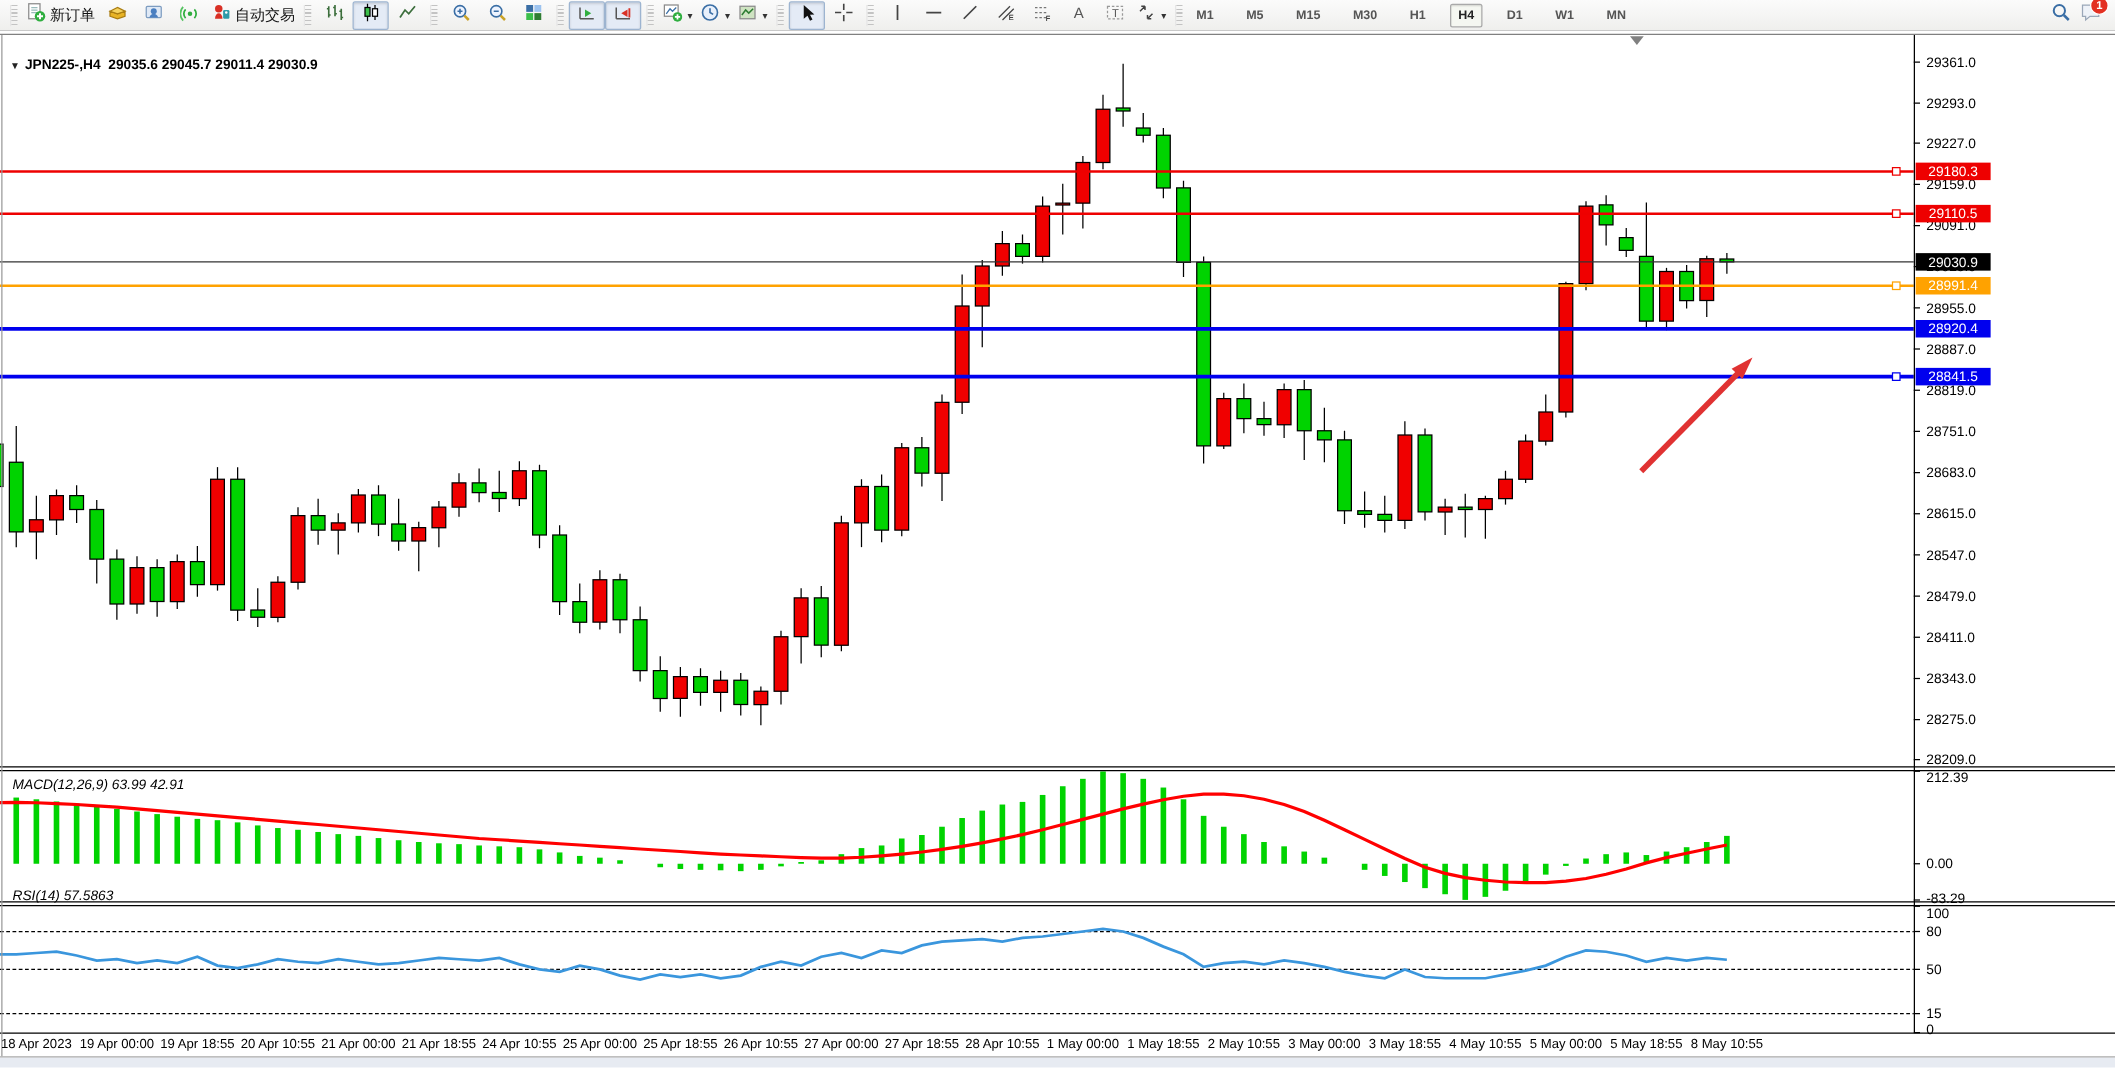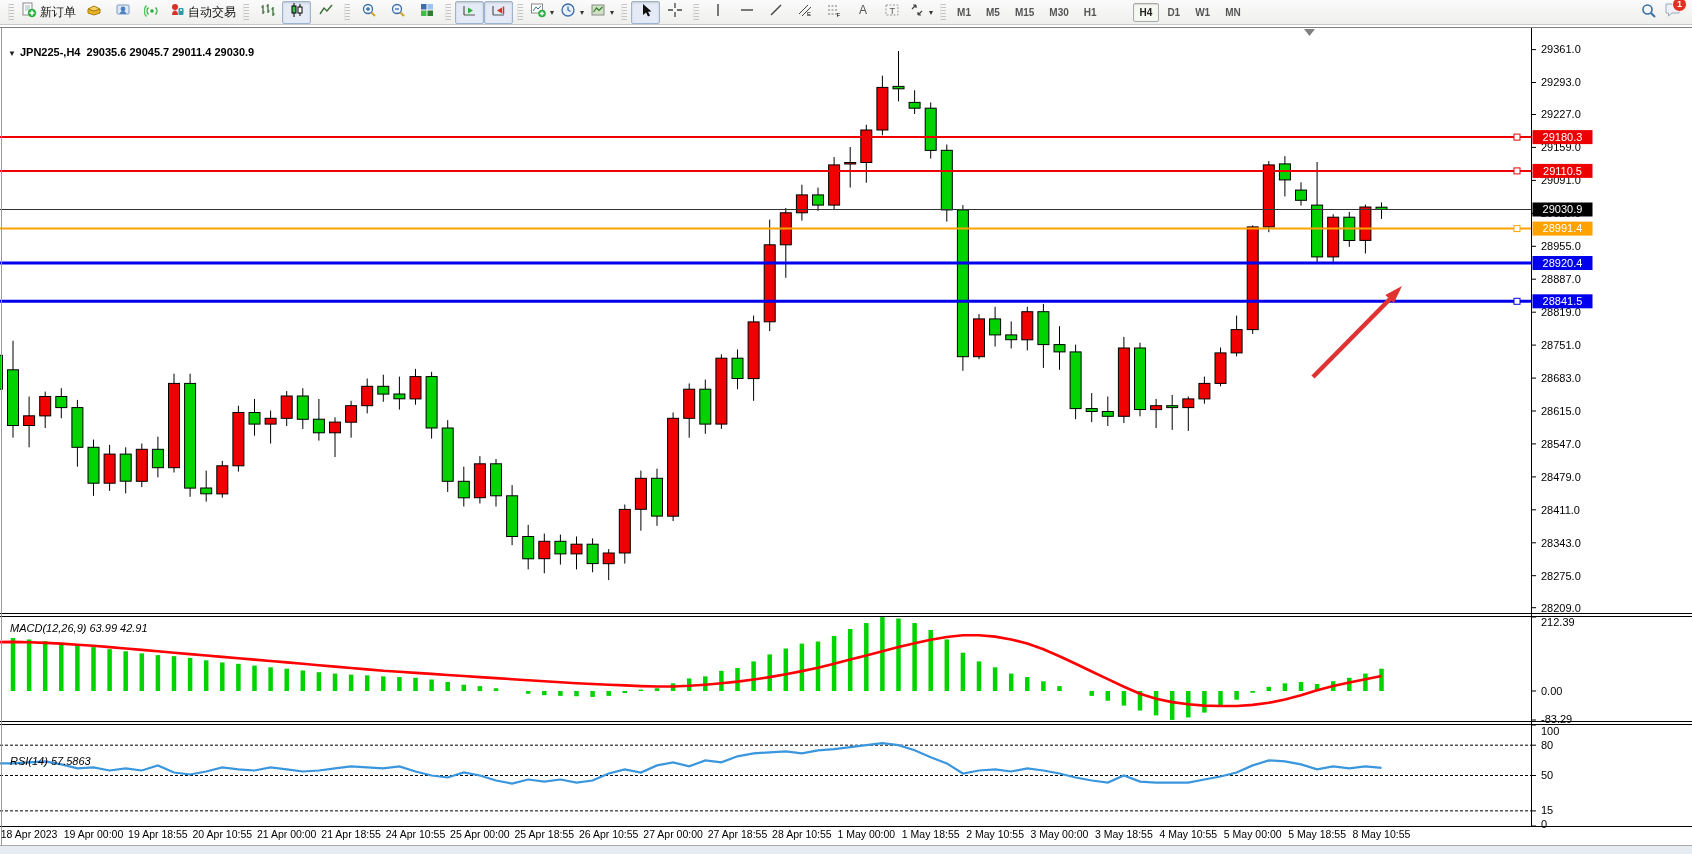--- a/index.html
+++ b/index.html
@@ -7,32 +7,32 @@
   
   .toolbar{position:absolute;left:0;top:0;width:1692px;height:25px;background:linear-gradient(#fbfbfb,#efefed);
            border-bottom:1px solid #c9c9c9;display:flex;align-items:center;box-sizing:border-box;padding:0 4px;}
   .grip{width:5px;height:17px;margin:0 4px;background:repeating-linear-gradient(to bottom,#c3c3c3 0 1px,transparent 1px 3px);border-left:1px solid #e6e6e6;}
   .tb{height:21px;min-width:23px;display:flex;align-items:center;justify-content:center;gap:3px;border:1px solid transparent;
       background:transparent;padding:0 2px;border-radius:2px;cursor:default;}
   .tb.on{background:#e4ebf6;border:1px solid #9db4d0;box-shadow:inset 0 1px 2px rgba(0,0,0,.15);}
   .tb .lbl{font-size:12px;color:#111;white-space:nowrap;}
   .caret{font-size:8px;color:#333;margin-left:1px;}
   .tf{font-size:10px;font-weight:bold;color:#555;padding:3px 6px;border:1px solid transparent;border-radius:2px;}
-  .tf.on{background:#f5f7f1;border:1px solid #a9a9a9;box-shadow:inset 0 1px 1px rgba(0,0,0,.12);color:#222;margin-left:28px;}
+  .tf.on{background:#f5f7f1;border:1px solid #a9a9a9;box-shadow:inset 0 1px 1px rgba(0,0,0,.12);color:#222;}
   .spacer{flex:1;}
   .badge{position:absolute;top:-4px;right:-5px;background:#e33022;color:#fff;border-radius:50%;width:13px;height:13px;
          font-size:9px;line-height:13px;text-align:center;font-weight:bold;border:1px solid #fff;}
   .bubble-wrap{position:relative;margin-right:6px;}
   
   .chart-region{position:absolute;left:0;top:25px;width:1692px;height:829px;background:#fff;}
   .chart-title{position:absolute;left:8px;top:5px;font-size:11px;font-weight:bold;color:#000;z-index:5;margin-top:16px;}
   .chart-title .tri{font-size:8px;margin-right:4px;color:#222;}
   .ind-label{position:absolute;left:10px;font-size:11px;color:#000;z-index:5;font-style:italic;}
   .ind-label.macd{top:597px;}
-  .ind-label.rsi{top:730px;}
+  .ind-label.rsi{top:686px;}
   svg text{font-family:"Liberation Sans",sans-serif;}
 </style>
 </head>
 <body>
 
 <div class="app">
 
   <div class="toolbar">
     <div class="grip"></div>
 
@@ -261,21 +261,21 @@
     </div>
     <div class="tb">
       <span><svg width="16" height="16">
             <path d="M3 7 L7 3 M7 3h-3M7 3v3" stroke="#444" stroke-width="1.2" fill="none"></path>
             <path d="M13 9 L9 13 M9 13h3M9 13v-3" stroke="#444" stroke-width="1.2" fill="none"></path>
           </svg></span>
       <span class="caret">▾</span>
     </div>
 
     <div class="grip"></div>
-    <div id="tf-group" style="display:flex;align-items:flex-start;gap:1px;">
+    <div id="tf-group" style="display:flex;align-items:flex-start;gap:12px;">
         <div class="tf">M1</div>
         <div class="tf">M5</div>
         <div class="tf">M15</div>
         <div class="tf">M30</div>
         <div class="tf">H1</div>
         <div class="tf on">H4</div>
         <div class="tf">D1</div>
         <div class="tf">W1</div>
         <div class="tf">MN</div>
       </div>

